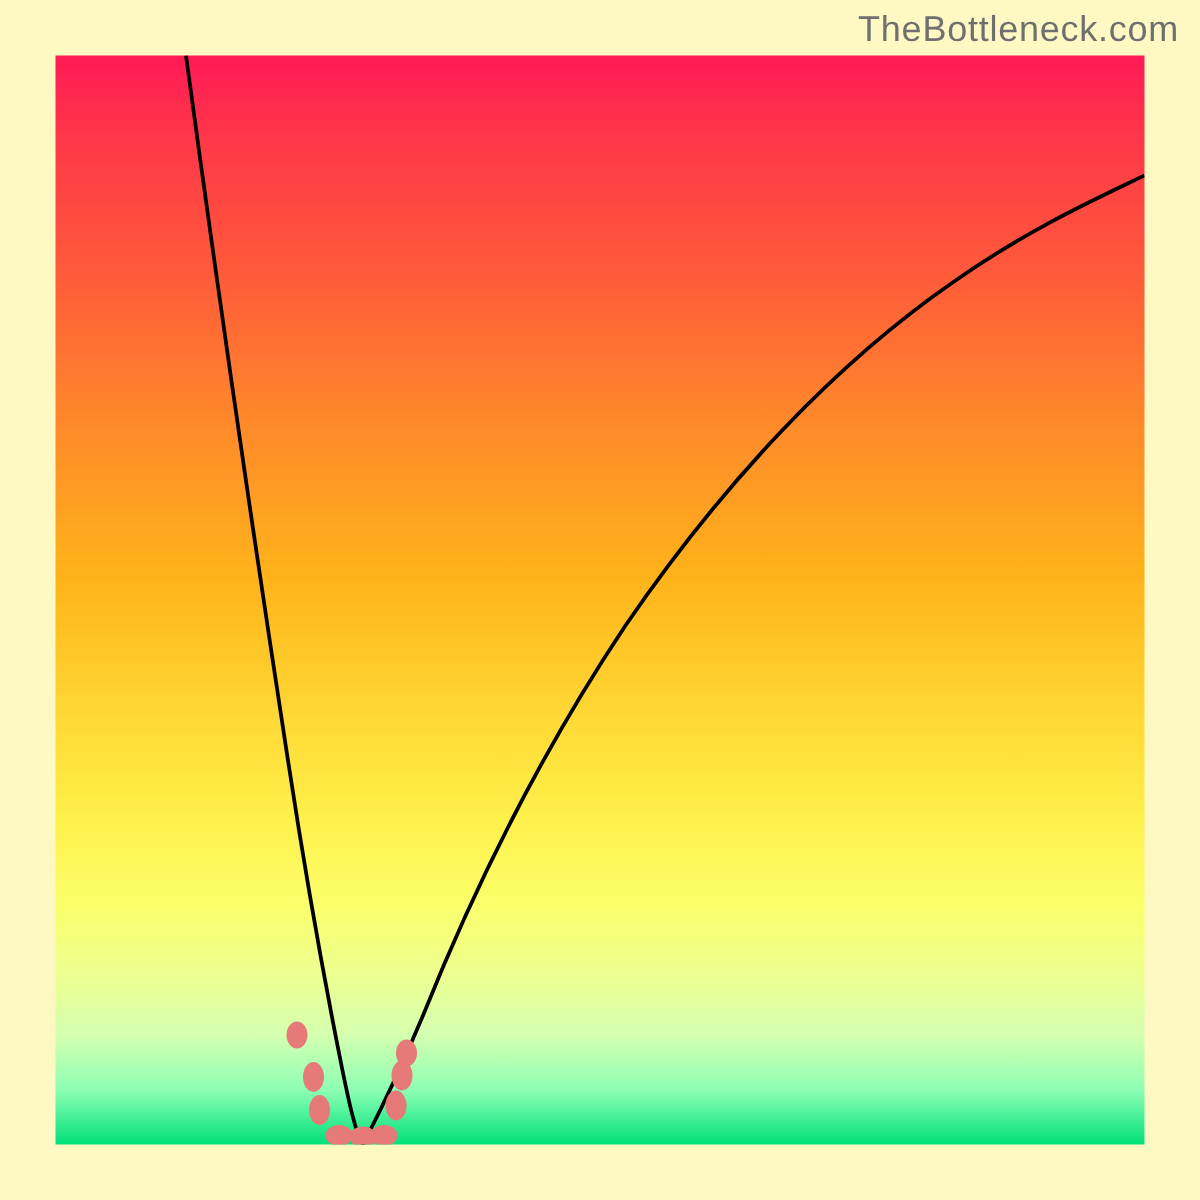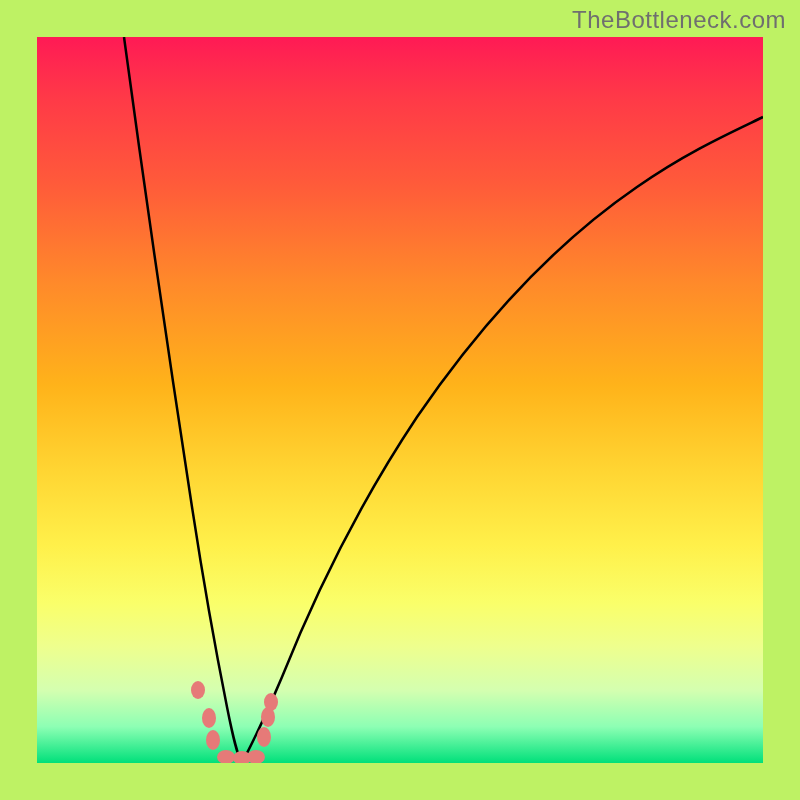--- a/index.html
+++ b/index.html
@@ -10,21 +10,21 @@
     overflow: hidden;
     background: #000;
     font-family: Arial, Helvetica, sans-serif;
   }
   .frame {
     position: absolute;
     top: 0;
     left: 0;
     width: 800px;
     height: 800px;
-    background: #bef264;
+    background: #fef9c3;
     text-align: center;
   }
   .plot-area {
     position: absolute;
     top: 37px;
     left: 37px;
     width: 726px;
     height: 726px;
     
     background: linear-gradient(

